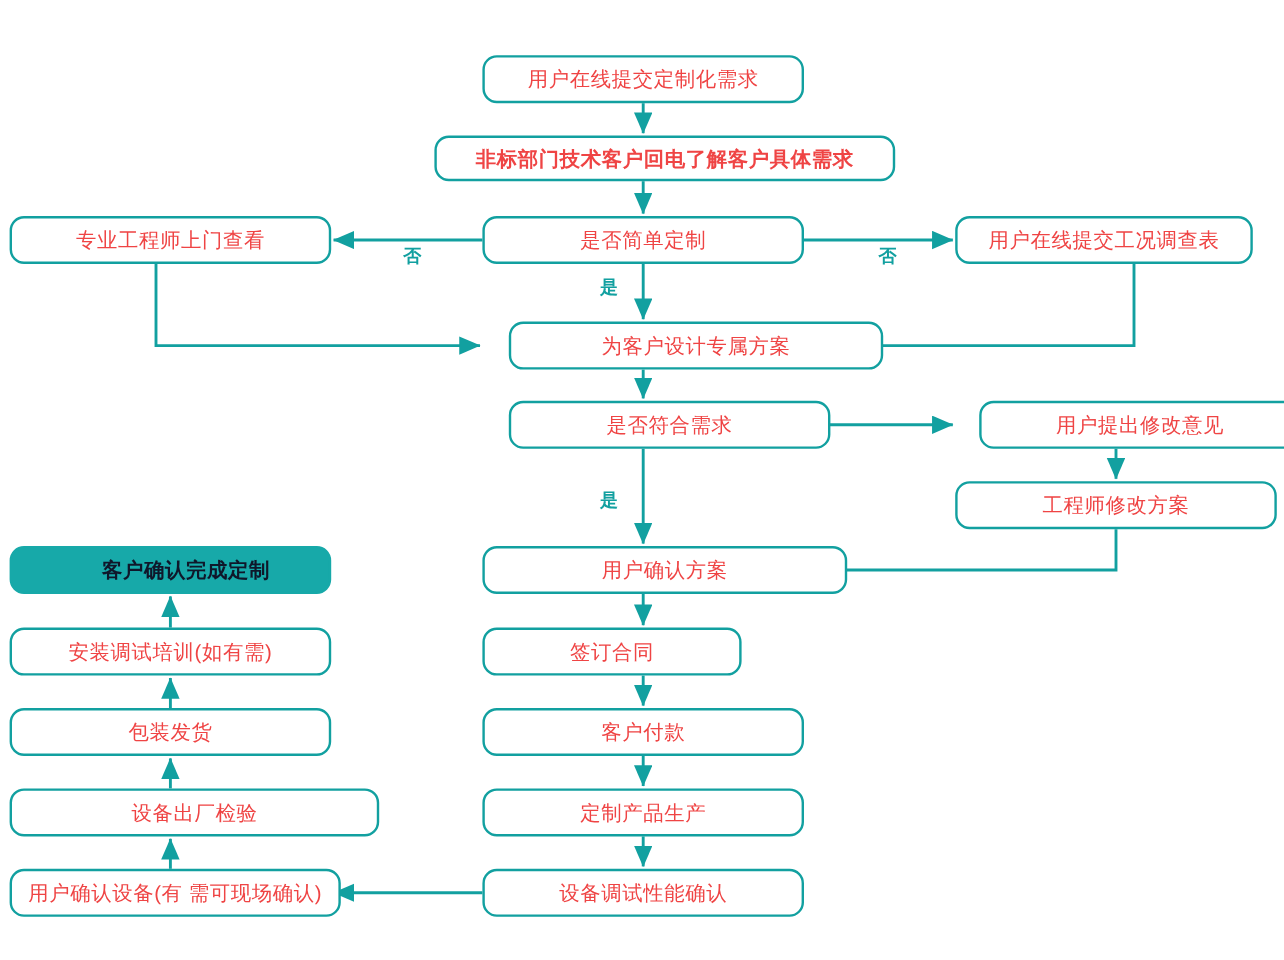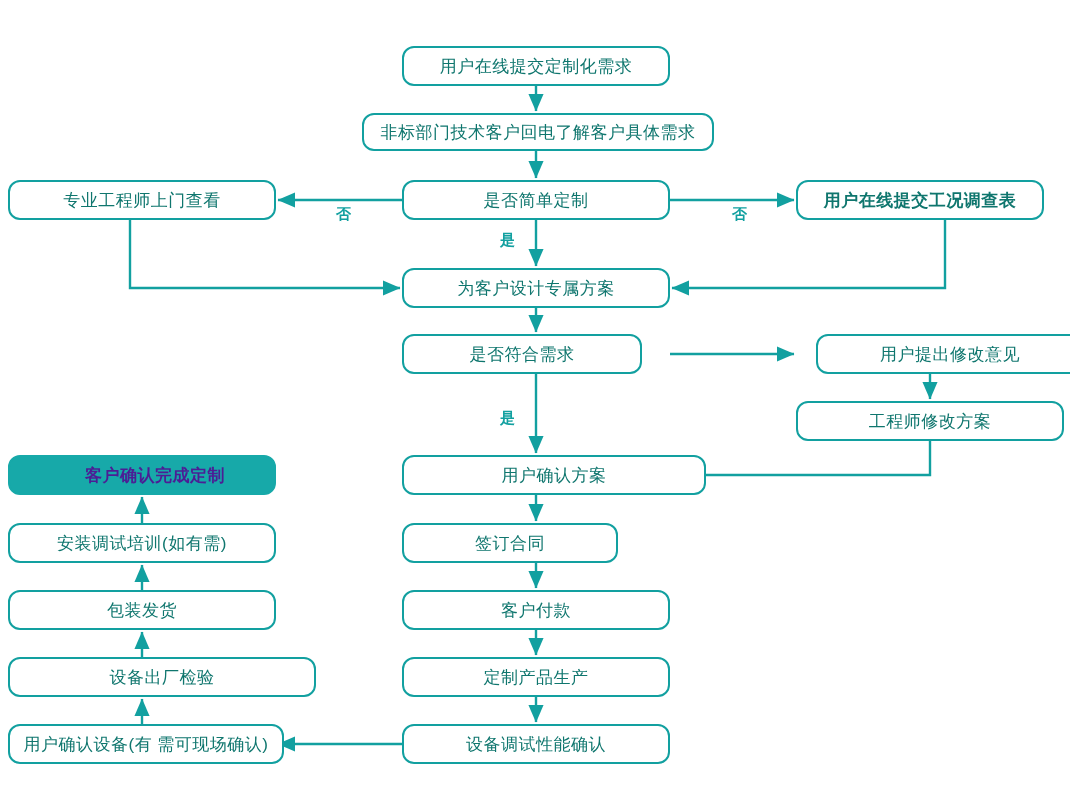--- a/index.html
+++ b/index.html
@@ -5,34 +5,34 @@
   html,body{margin:0;padding:0;background:#ffffff;}
   body{width:1070px;height:800px;font-family:"Liberation Sans","DejaVu Sans",sans-serif;}
   #stage{position:relative;width:1070px;height:800px;overflow:hidden;background:#fff;}
   svg.edges{position:absolute;left:0;top:0;width:1070px;height:800px;}
   .node{
     position:absolute;
     box-sizing:border-box;
     border:2px solid #12a0a0;
     border-radius:12px;
     background:#ffffff;
-    color:#0f766e;
+    color:#ef4444;
     font-size:17px;
     line-height:1;
     display:flex;
     align-items:center;
     justify-content:center;
     text-align:center;
     white-space:nowrap;
     letter-spacing:0.5px;
   }
   .node.filled{
     background:#17a9a9;
     border-color:#17a9a9;
-    color:#4c1d95;
+    color:#0f172a;
     font-weight:bold;
     padding-left:26px;
   }
   .edge-label{
     position:absolute;
     color:#12a0a0;
     font-size:15px;
     font-weight:bold;
     white-space:nowrap;
     line-height:1;
@@ -69,26 +69,26 @@
         <path d="M402,744 L278,744" marker-end="url(#arrow)"></path>
         <path d="M142,724 L142,699" marker-end="url(#arrow)"></path>
         <path d="M142,657 L142,632" marker-end="url(#arrow)"></path>
         <path d="M142,590 L142,565" marker-end="url(#arrow)"></path>
         <path d="M142,523 L142,497" marker-end="url(#arrow)"></path>
       </g>
   </svg>
 
   <div id="node-layer">
       <div class="node" style="left: 402px; top: 46px; width: 268px; height: 40px;">用户在线提交定制化需求</div>
-      <div class="node" style="left: 362px; top: 113px; width: 352px; height: 38px;">非标部门技术客户回电了解客户具体需求</div>
+      <div class="node" style="left: 362px; top: 113px; width: 384px; height: 38px; font-weight: bold;">非标部门技术客户回电了解客户具体需求</div>
       <div class="node" style="left: 402px; top: 180px; width: 268px; height: 40px;">是否简单定制</div>
       <div class="node" style="left: 8px; top: 180px; width: 268px; height: 40px;">专业工程师上门查看</div>
-      <div class="node" style="left: 796px; top: 180px; width: 248px; height: 40px; font-weight: bold;">用户在线提交工况调查表</div>
-      <div class="node" style="left: 402px; top: 268px; width: 268px; height: 40px;">为客户设计专属方案</div>
-      <div class="node" style="left: 402px; top: 334px; width: 240px; height: 40px;">是否符合需求</div>
+      <div class="node" style="left: 796px; top: 180px; width: 248px; height: 40px;">用户在线提交工况调查表</div>
+      <div class="node" style="left: 424px; top: 268px; width: 312px; height: 40px;">为客户设计专属方案</div>
+      <div class="node" style="left: 424px; top: 334px; width: 268px; height: 40px;">是否符合需求</div>
       <div class="node" style="left: 796px; top: 334px; width: 268px; height: 40px; margin-left: 20px;">用户提出修改意见</div>
       <div class="node" style="left: 796px; top: 401px; width: 268px; height: 40px;">工程师修改方案</div>
       <div class="node" style="left: 402px; top: 455px; width: 304px; height: 40px;">用户确认方案</div>
       <div class="node" style="left: 402px; top: 523px; width: 216px; height: 40px;">签订合同</div>
       <div class="node" style="left: 402px; top: 590px; width: 268px; height: 40px; font-family: Liberation Serif, serif;">客户付款</div>
       <div class="node" style="left: 402px; top: 657px; width: 268px; height: 40px;">定制产品生产</div>
       <div class="node" style="left: 402px; top: 724px; width: 268px; height: 40px;">设备调试性能确认</div>
       <div class="node" style="left: 8px; top: 724px; width: 276px; height: 40px;">用户确认设备(有 需可现场确认)</div>
       <div class="node" style="left: 8px; top: 657px; width: 308px; height: 40px;">设备出厂检验</div>
       <div class="node" style="left: 8px; top: 590px; width: 268px; height: 40px;">包装发货</div>

